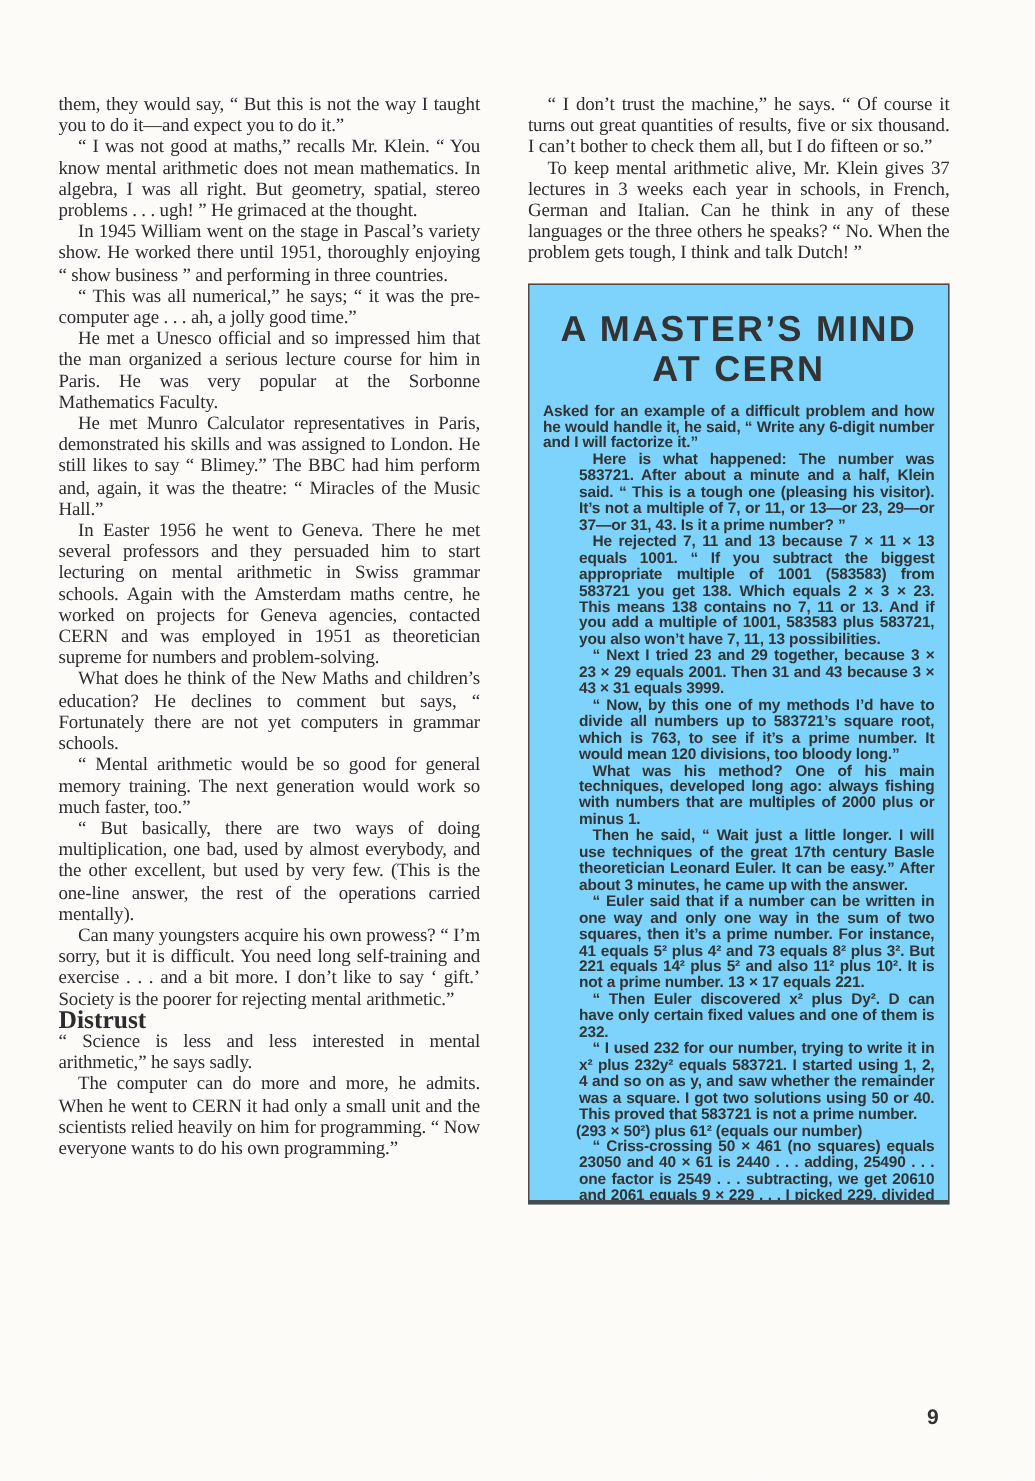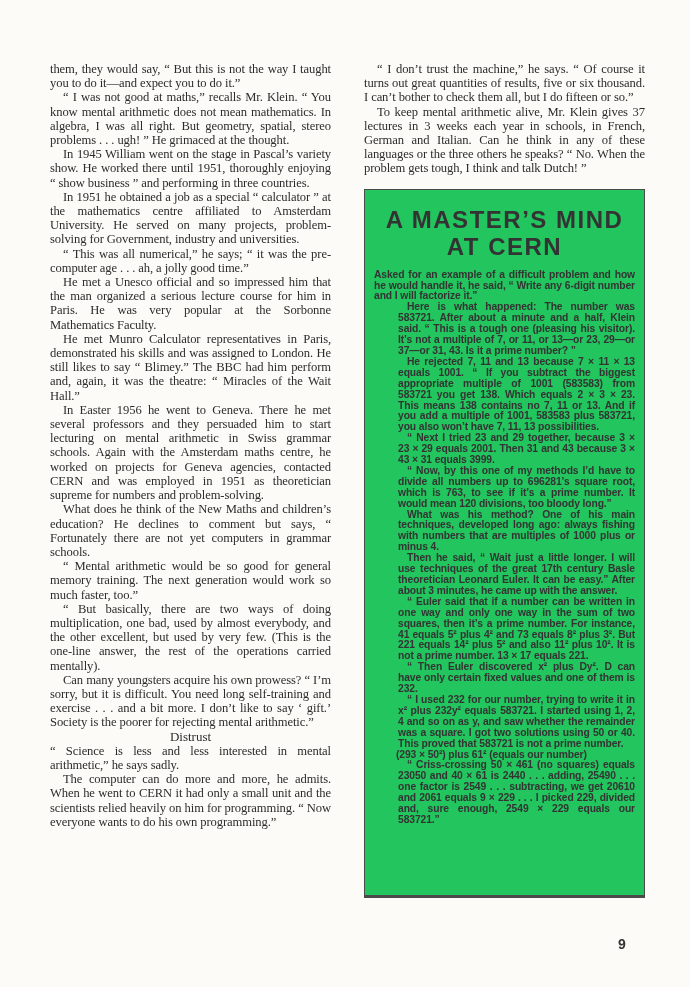--- a/index.html
+++ b/index.html
@@ -7,45 +7,45 @@
   .page {
     position: relative;
     width: 690px;
     height: 987px;
     margin: 0 auto;
     background: #fcfbf8;
     color: #2c2c2c;
     overflow: hidden;
   }
   .col { position: absolute; top: 62px; }
-  .col-left  { left: 50px;  width: 281px; }
-  .col-right { left: 364px; width: 281px; }
+  .col-left  { left: 39px;  width: 281px; }
+  .col-right { left: 352px; width: 281px; }
   .body {
     font-family: "Liberation Serif", serif;
     font-size: 12.6px;
     line-height: 14.2px;
     text-align: justify;
     letter-spacing: -0.1px;
   }
   .indent { text-indent: 13px; }
   .subhead {
     font-family: "Liberation Serif", serif;
-    font-weight: normal;
-    font-size: 13px;
+    font-weight: bold;
+    font-size: 17px;
     line-height: 14.2px;
-    text-align: center;
+    text-align: left;
   }
   .feature-box {
     margin-top: 13px;
-    height: 709px;
+    height: 614px;
     border: 1.5px solid #4a4a4a;
     border-bottom-width: 3.5px;
     padding: 8px 9px 0 9px;
     overflow: hidden;
-    background: #22c55e;
+    background: #7dd3fc;
   }
   .box-title {
     font-family: "Liberation Sans", sans-serif;
     font-weight: bold;
     font-size: 24px;
     line-height: 27px;
     letter-spacing: 1.5px;
     text-align: center;
     color: #333333;
     margin: 8px 0 10px 0;
@@ -77,24 +77,23 @@
 </style>
 </head>
 <body>
 
 <div class="page">
 
   <div class="col col-left">
     <p class="body">them, they would say, “ But this is not the way I taught you to do it—and expect you to do it.”</p>
     <p class="body indent">“ I was not good at maths,” recalls Mr. Klein. “ You know mental arithmetic does not mean mathematics. In algebra, I was all right. But geometry, spatial, stereo problems . . . ugh! ” He grimaced at the thought.</p>
     <p class="body indent">In 1945 William went on the stage in Pascal’s variety show. He worked there until 1951, thoroughly enjoying “ show business ” and performing in three countries.</p>
-    <p class="body indent">In 1951 he obtained a job as a special “ calculator ” at the mathematics centre affiliated to Amsterdam University. He served on many projects, problem-solving for Government, industry and universities.</p>
     <p class="body indent">“ This was all numerical,” he says; “ it was the pre-computer age . . . ah, a jolly good time.”</p>
     <p class="body indent">He met a Unesco official and so impressed him that the man organized a serious lecture course for him in Paris. He was very popular at the Sorbonne Mathematics Faculty.</p>
-    <p class="body indent">He met Munro Calculator representatives in Paris, demonstrated his skills and was assigned to London. He still likes to say “ Blimey.” The BBC had him perform and, again, it was the theatre: “ Miracles of the Wait Hall.”</p>
+    <p class="body indent">He met Munro Calculator representatives in Paris, demonstrated his skills and was assigned to London. He still likes to say “ Blimey.” The BBC had him perform and, again, it was the theatre: “ Miracles of the Music Hall.”</p>
     <p class="body indent">In Easter 1956 he went to Geneva. There he met several professors and they persuaded him to start lecturing on mental arithmetic in Swiss grammar schools. Again with the Amsterdam maths centre, he worked on projects for Geneva agencies, contacted CERN and was employed in 1951 as theoretician supreme for numbers and problem-solving.</p>
     <p class="body indent">What does he think of the New Maths and children’s education? He declines to comment but says, “ Fortunately there are not yet computers in grammar schools.</p>
     <p class="body indent">“ Mental arithmetic would be so good for general memory training. The next generation would work so much faster, too.”</p>
     <p class="body indent">“ But basically, there are two ways of doing multiplication, one bad, used by almost everybody, and the other excellent, but used by very few. (This is the one-line answer, the rest of the operations carried mentally).</p>
     <p class="body indent">Can many youngsters acquire his own prowess? “ I’m sorry, but it is difficult. You need long self-training and exercise . . . and a bit more. I don’t like to say ‘ gift.’ Society is the poorer for rejecting mental arithmetic.”</p>
     <h3 class="subhead">Distrust</h3>
     <p class="body">“ Science is less and less interested in mental arithmetic,” he says sadly.</p>
     <p class="body indent">The computer can do more and more, he admits. When he went to CERN it had only a small unit and the scientists relied heavily on him for programming. “ Now everyone wants to do his own programming.”</p>
   </div>
 
@@ -104,22 +103,22 @@
 
     <div class="feature-box">
       <h2 class="box-title">
         <span>A MASTER’S MIND</span><br>
         <span>AT CERN</span>
       </h2>
       <p class="boxp">Asked for an example of a difficult problem and how he would handle it, he said, “ Write any 6-digit number and I will factorize it.”</p>
       <p class="boxp indent">Here is what happened: The number was 583721. After about a minute and a half, Klein said. “ This is a tough one (pleasing his visitor). It’s not a multiple of 7, or 11, or 13—or 23, 29—or 37—or 31, 43. Is it a prime number? ”</p>
       <p class="boxp indent">He rejected 7, 11 and 13 because 7 × 11 × 13 equals 1001. “ If you subtract the biggest appropriate multiple of 1001 (583583) from 583721 you get 138. Which equals 2 × 3 × 23. This means 138 contains no 7, 11 or 13. And if you add a multiple of 1001, 583583 plus 583721, you also won’t have 7, 11, 13 possibilities.</p>
       <p class="boxp indent">“ Next I tried 23 and 29 together, because 3 × 23 × 29 equals 2001. Then 31 and 43 because 3 × 43 × 31 equals 3999.</p>
-      <p class="boxp indent">“ Now, by this one of my methods I’d have to divide all numbers up to 696281’s square root, which is 763, to see if it’s a prime number. It would mean 120 divisions, too bloody long.”</p>
-      <p class="boxp indent">What was his method? One of his main techniques, developed long ago: always fishing with numbers that are multiples of 1000 plus or minus 4.</p>
+      <p class="boxp indent">“ Now, by this one of my methods I’d have to divide all numbers up to 583721’s square root, which is 763, to see if it’s a prime number. It would mean 120 divisions, too bloody long.”</p>
+      <p class="boxp indent">What was his method? One of his main techniques, developed long ago: always fishing with numbers that are multiples of 2000 plus or minus 1.</p>
       <p class="boxp indent">Then he said, “ Wait just a little longer. I will use techniques of the great 17th century Basle theoretician Leonard Euler. It can be easy.” After about 3 minutes, he came up with the answer.</p>
       <p class="boxp indent">“ Euler said that if a number can be written in one way and only one way in the sum of two squares, then it’s a prime number. For instance, 41 equals 5² plus 4² and 73 equals 8² plus 3². But 221 equals 14² plus 5² and also 11² plus 10². It is not a prime number. 13 × 17 equals 221.</p>
       <p class="boxp indent">“ Then Euler discovered x² plus Dy². D can have only certain fixed values and one of them is 232.</p>
       <p class="boxp indent">“ I used 232 for our number, trying to write it in x² plus 232y² equals 583721. I started using 1, 2, 4 and so on as y, and saw whether the remainder was a square. I got two solutions using 50 or 40. This proved that 583721 is not a prime number.</p>
       <p class="boxp equation">(293 × 50²) plus 61² (equals our number)</p>
       <p class="boxp indent">“ Criss-crossing 50 × 461 (no squares) equals 23050 and 40 × 61 is 2440 . . . adding, 25490 . . . one factor is 2549 . . . subtracting, we get 20610 and 2061 equals 9 × 229 . . . I picked 229, divided and, sure enough, 2549 × 229 equals our 583721.”</p>
     </div>
   </div>
 
   <div class="page-number">9</div>

